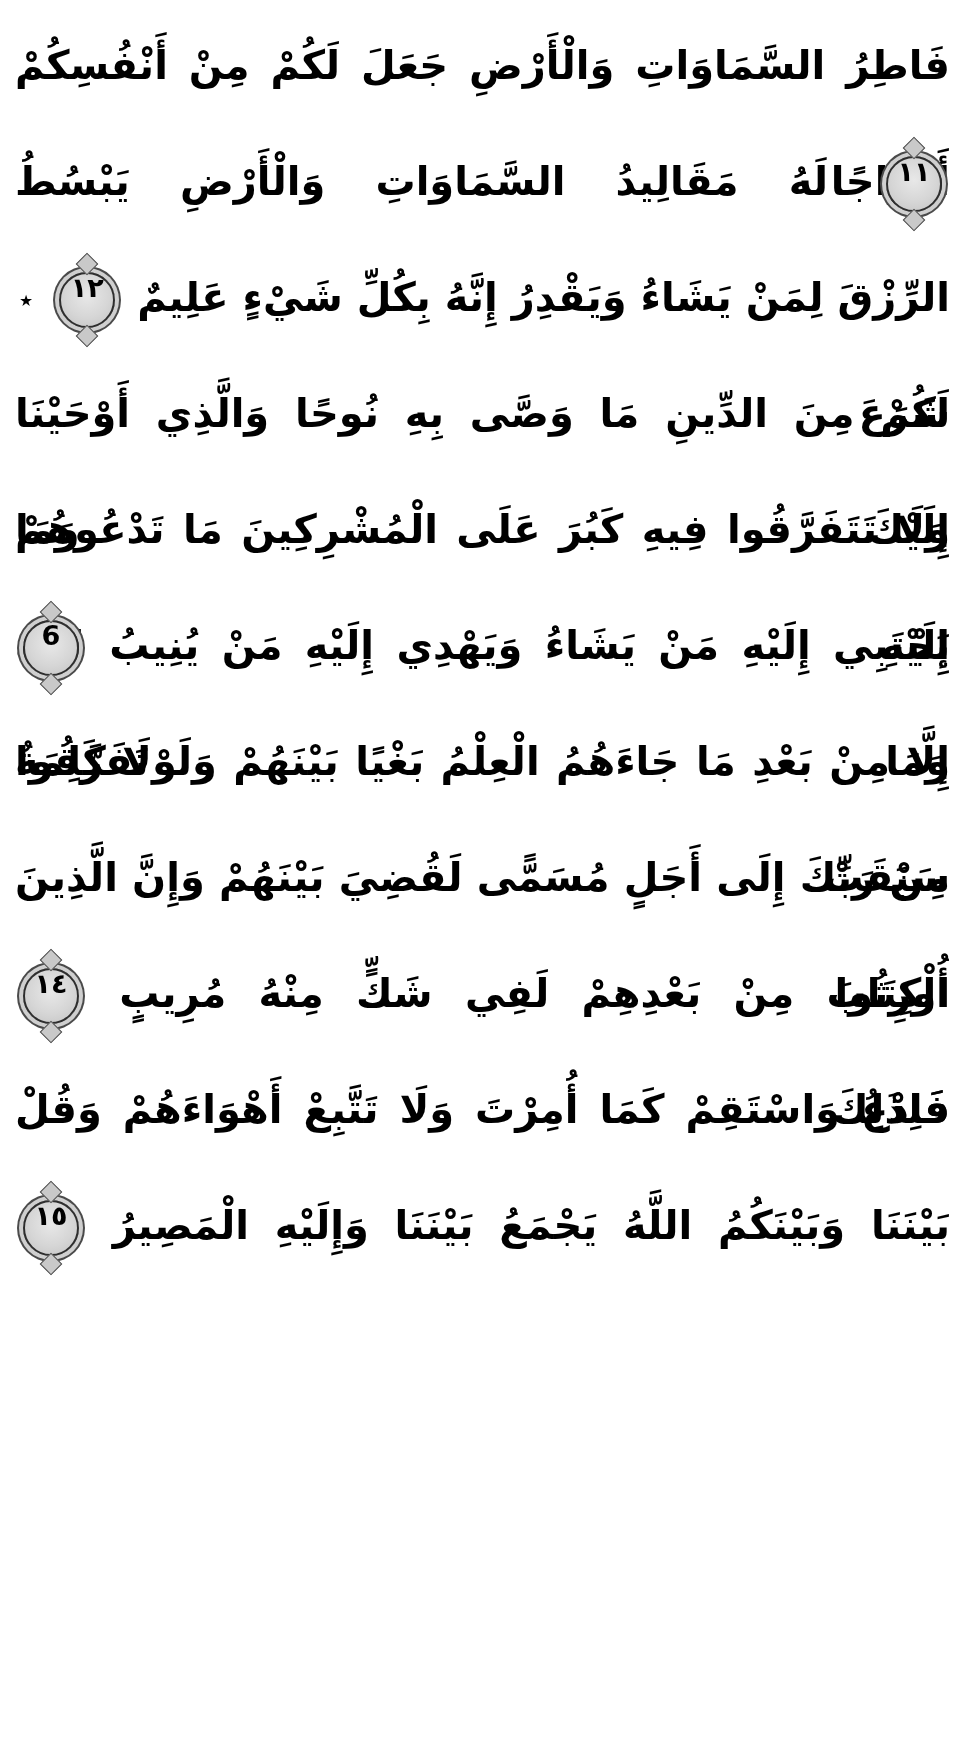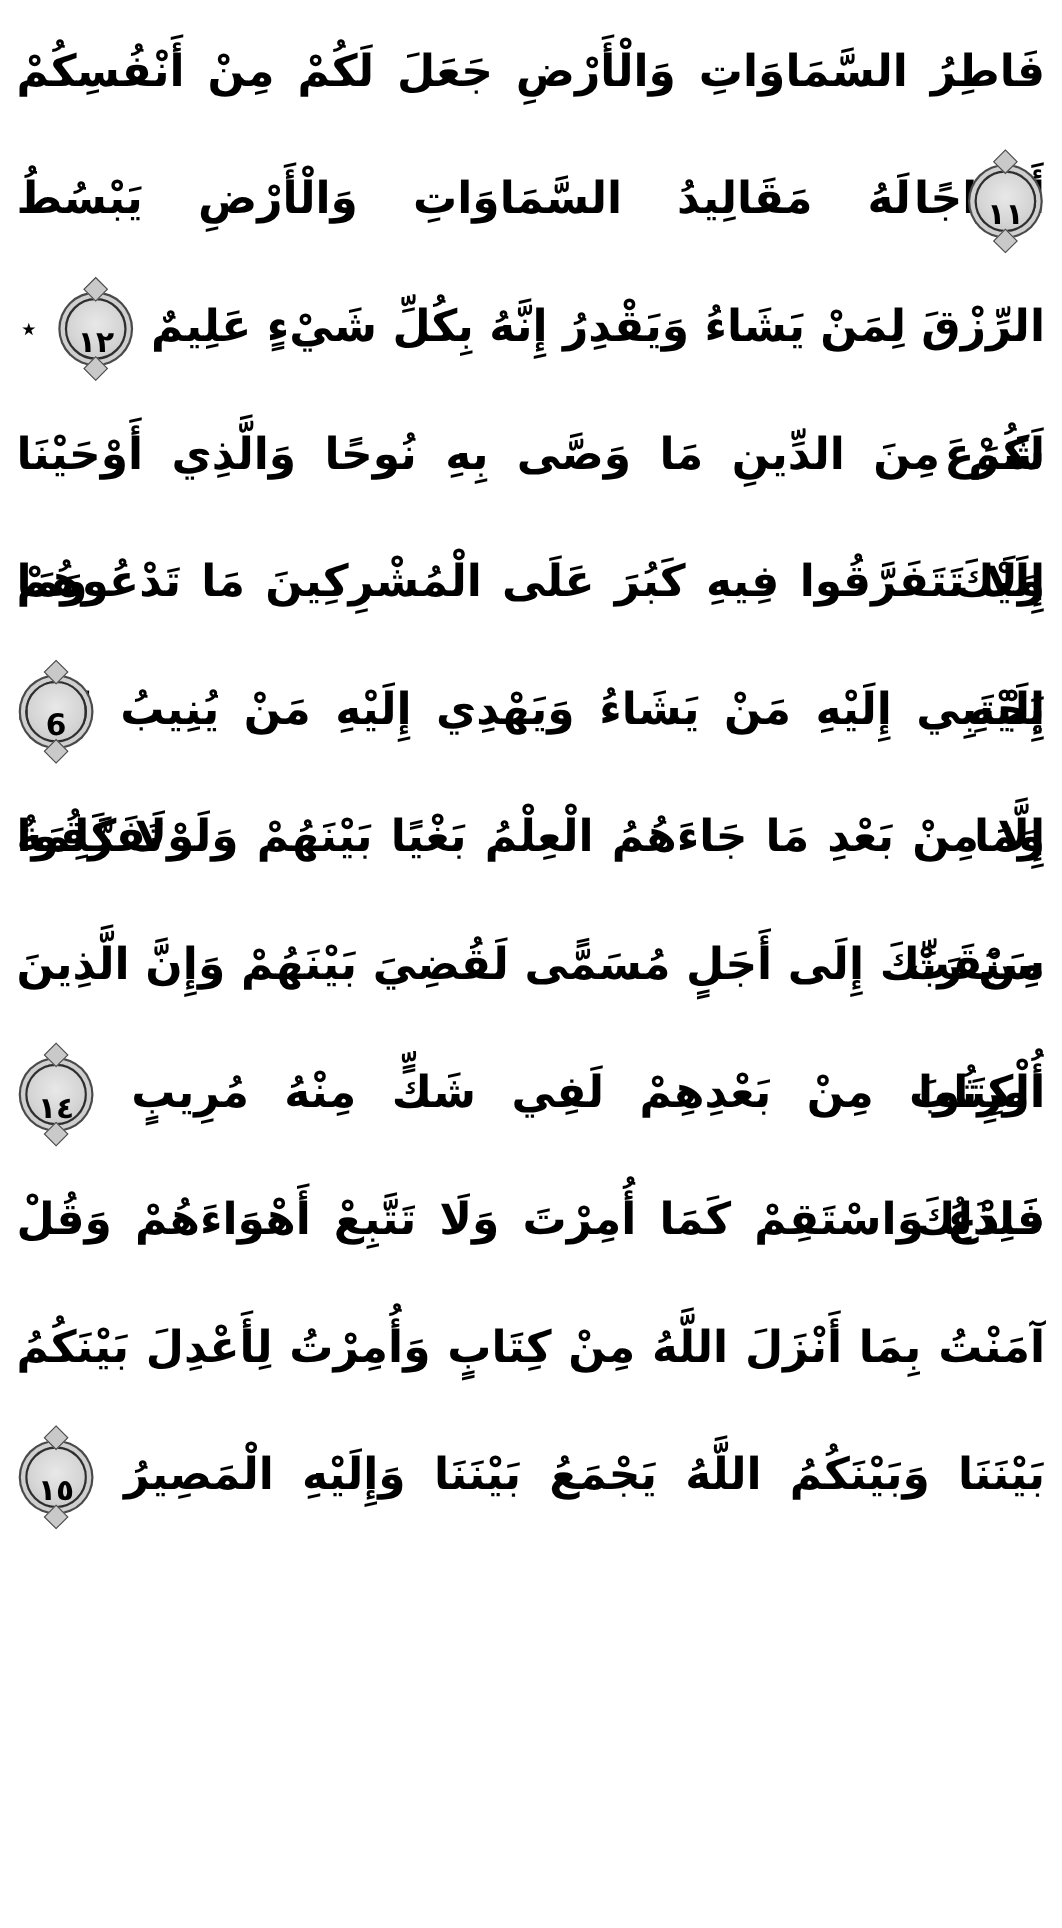--- a/index.html
+++ b/index.html
@@ -34,21 +34,21 @@
     overflow: visible;
   }
   .ayah-text {
     display: inline;
     letter-spacing: 0.5px;
   }
   
   .ayah-marker {
     position: relative;
     display: inline-flex;
-    align-items: flex-end;
+    align-items: flex-start;
     justify-content: center;
     width: 52px;
     height: 52px;
     margin: 0 8px;
     vertical-align: middle;
     border-radius: 50%;
     background: radial-gradient(circle at 50% 42%, #e8e8e8 0%, #d6d6d6 55%, #c2c2c2 100%);
     border: 2px solid #2e2e2e;
     box-shadow: 0 0 0 4px #cfcfcf, 0 0 0 6px #4a4a4a;
   }
@@ -96,18 +96,17 @@
       <div class="line"><span class="ayah-text">وَلَا تَتَفَرَّقُوا فِيهِ كَبُرَ عَلَى الْمُشْرِكِينَ مَا تَدْعُوهُمْ إِلَيْهِ اللَّهُ</span></div>
       <div class="line"><span class="ayah-text">يَجْتَبِي إِلَيْهِ مَنْ يَشَاءُ وَيَهْدِي إِلَيْهِ مَنْ يُنِيبُ</span> <span class="ayah-marker">
           <span class="ayah-number">6</span>
         </span> <span class="ayah-text">وَمَا تَفَرَّقُوا</span></div>
       <div class="line"><span class="ayah-text">إِلَّا مِنْ بَعْدِ مَا جَاءَهُمُ الْعِلْمُ بَغْيًا بَيْنَهُمْ وَلَوْلَا كَلِمَةٌ سَبَقَتْ</span></div>
       <div class="line"><span class="ayah-text">مِنْ رَبِّكَ إِلَى أَجَلٍ مُسَمًّى لَقُضِيَ بَيْنَهُمْ وَإِنَّ الَّذِينَ أُورِثُوا</span></div>
       <div class="line"><span class="ayah-text">الْكِتَابَ مِنْ بَعْدِهِمْ لَفِي شَكٍّ مِنْهُ مُرِيبٍ</span> <span class="ayah-marker">
           <span class="ayah-number">١٤</span>
         </span> <span class="ayah-text">فَلِذَلِكَ</span></div>
       <div class="line"><span class="ayah-text">فَادْعُ وَاسْتَقِمْ كَمَا أُمِرْتَ وَلَا تَتَّبِعْ أَهْوَاءَهُمْ وَقُلْ</span></div>
-      <div class="line"><span class="ayah-text">آمَنْتُ بِمَا أَنْزَلَ اللَّهُ مِنْ كِتَابٍ وَأُمِرْتُ لِأَعْدِلَ بَيْنَكُمُ</span></div>
       <div class="line"><span class="ayah-text">بَيْنَنَا وَبَيْنَكُمُ اللَّهُ يَجْمَعُ بَيْنَنَا وَإِلَيْهِ الْمَصِيرُ</span> <span class="ayah-marker">
           <span class="ayah-number">١٥</span>
         </span></div>
     </div>
 </div>
 
 </body></html>

